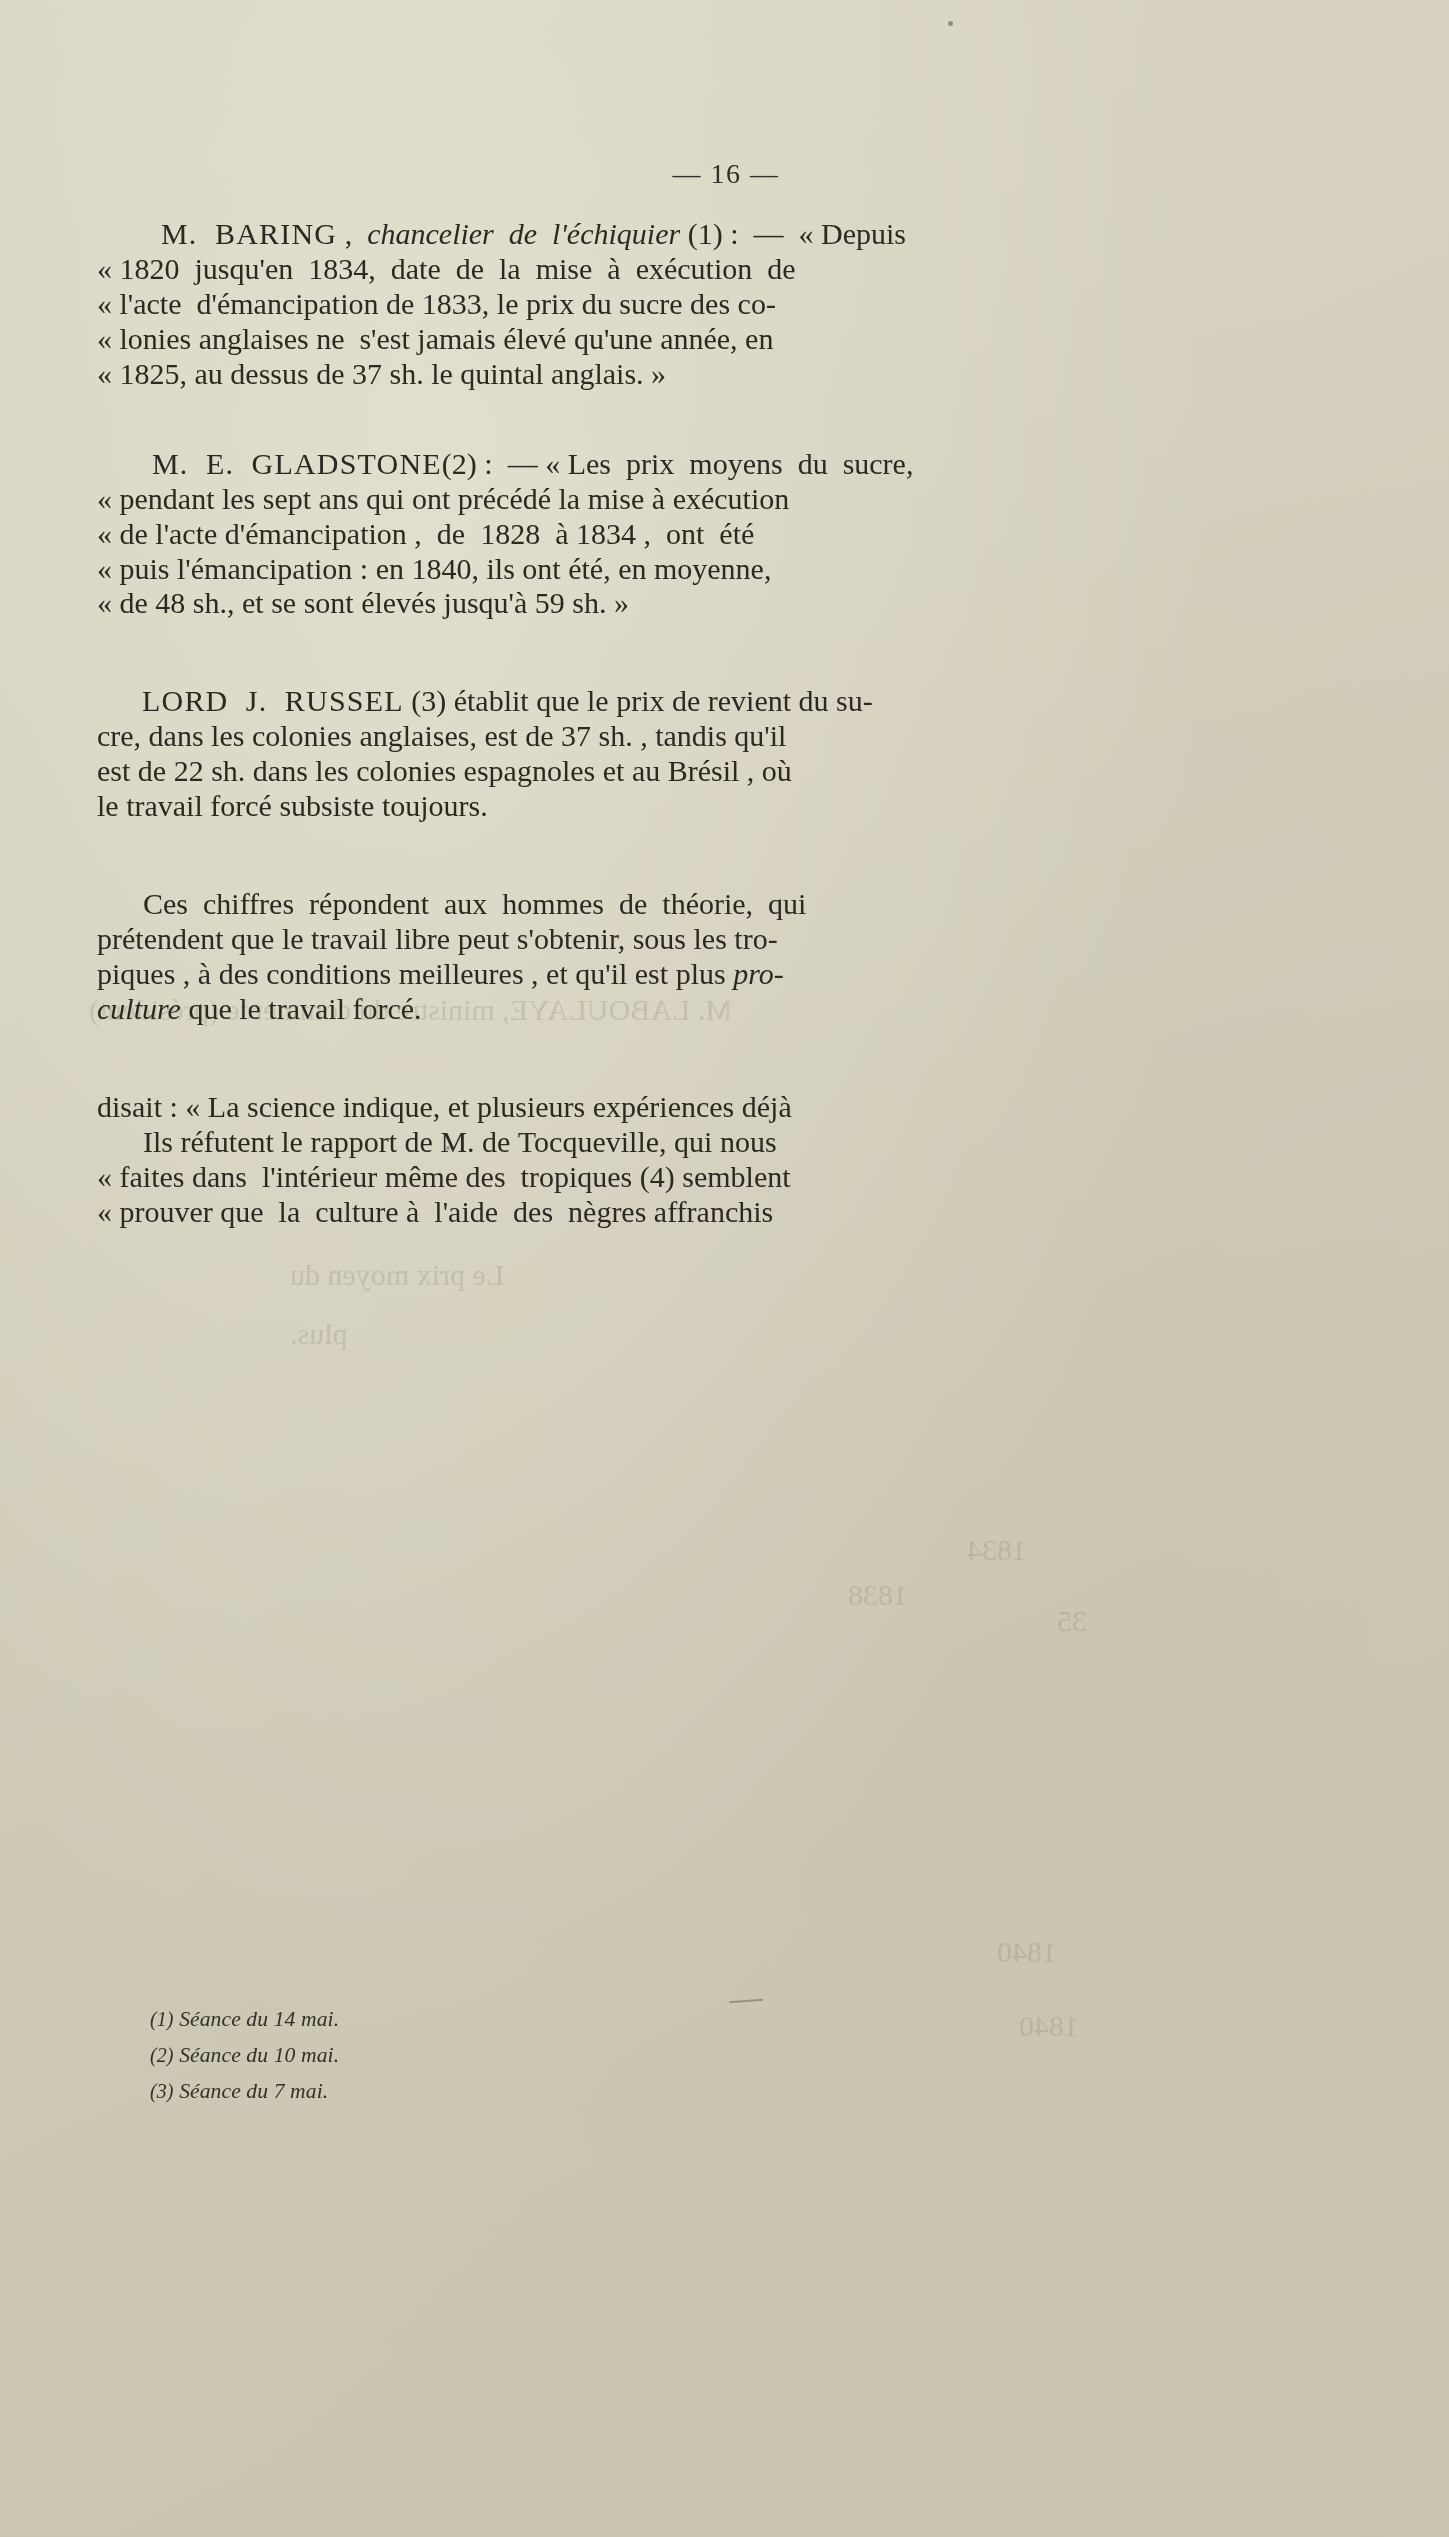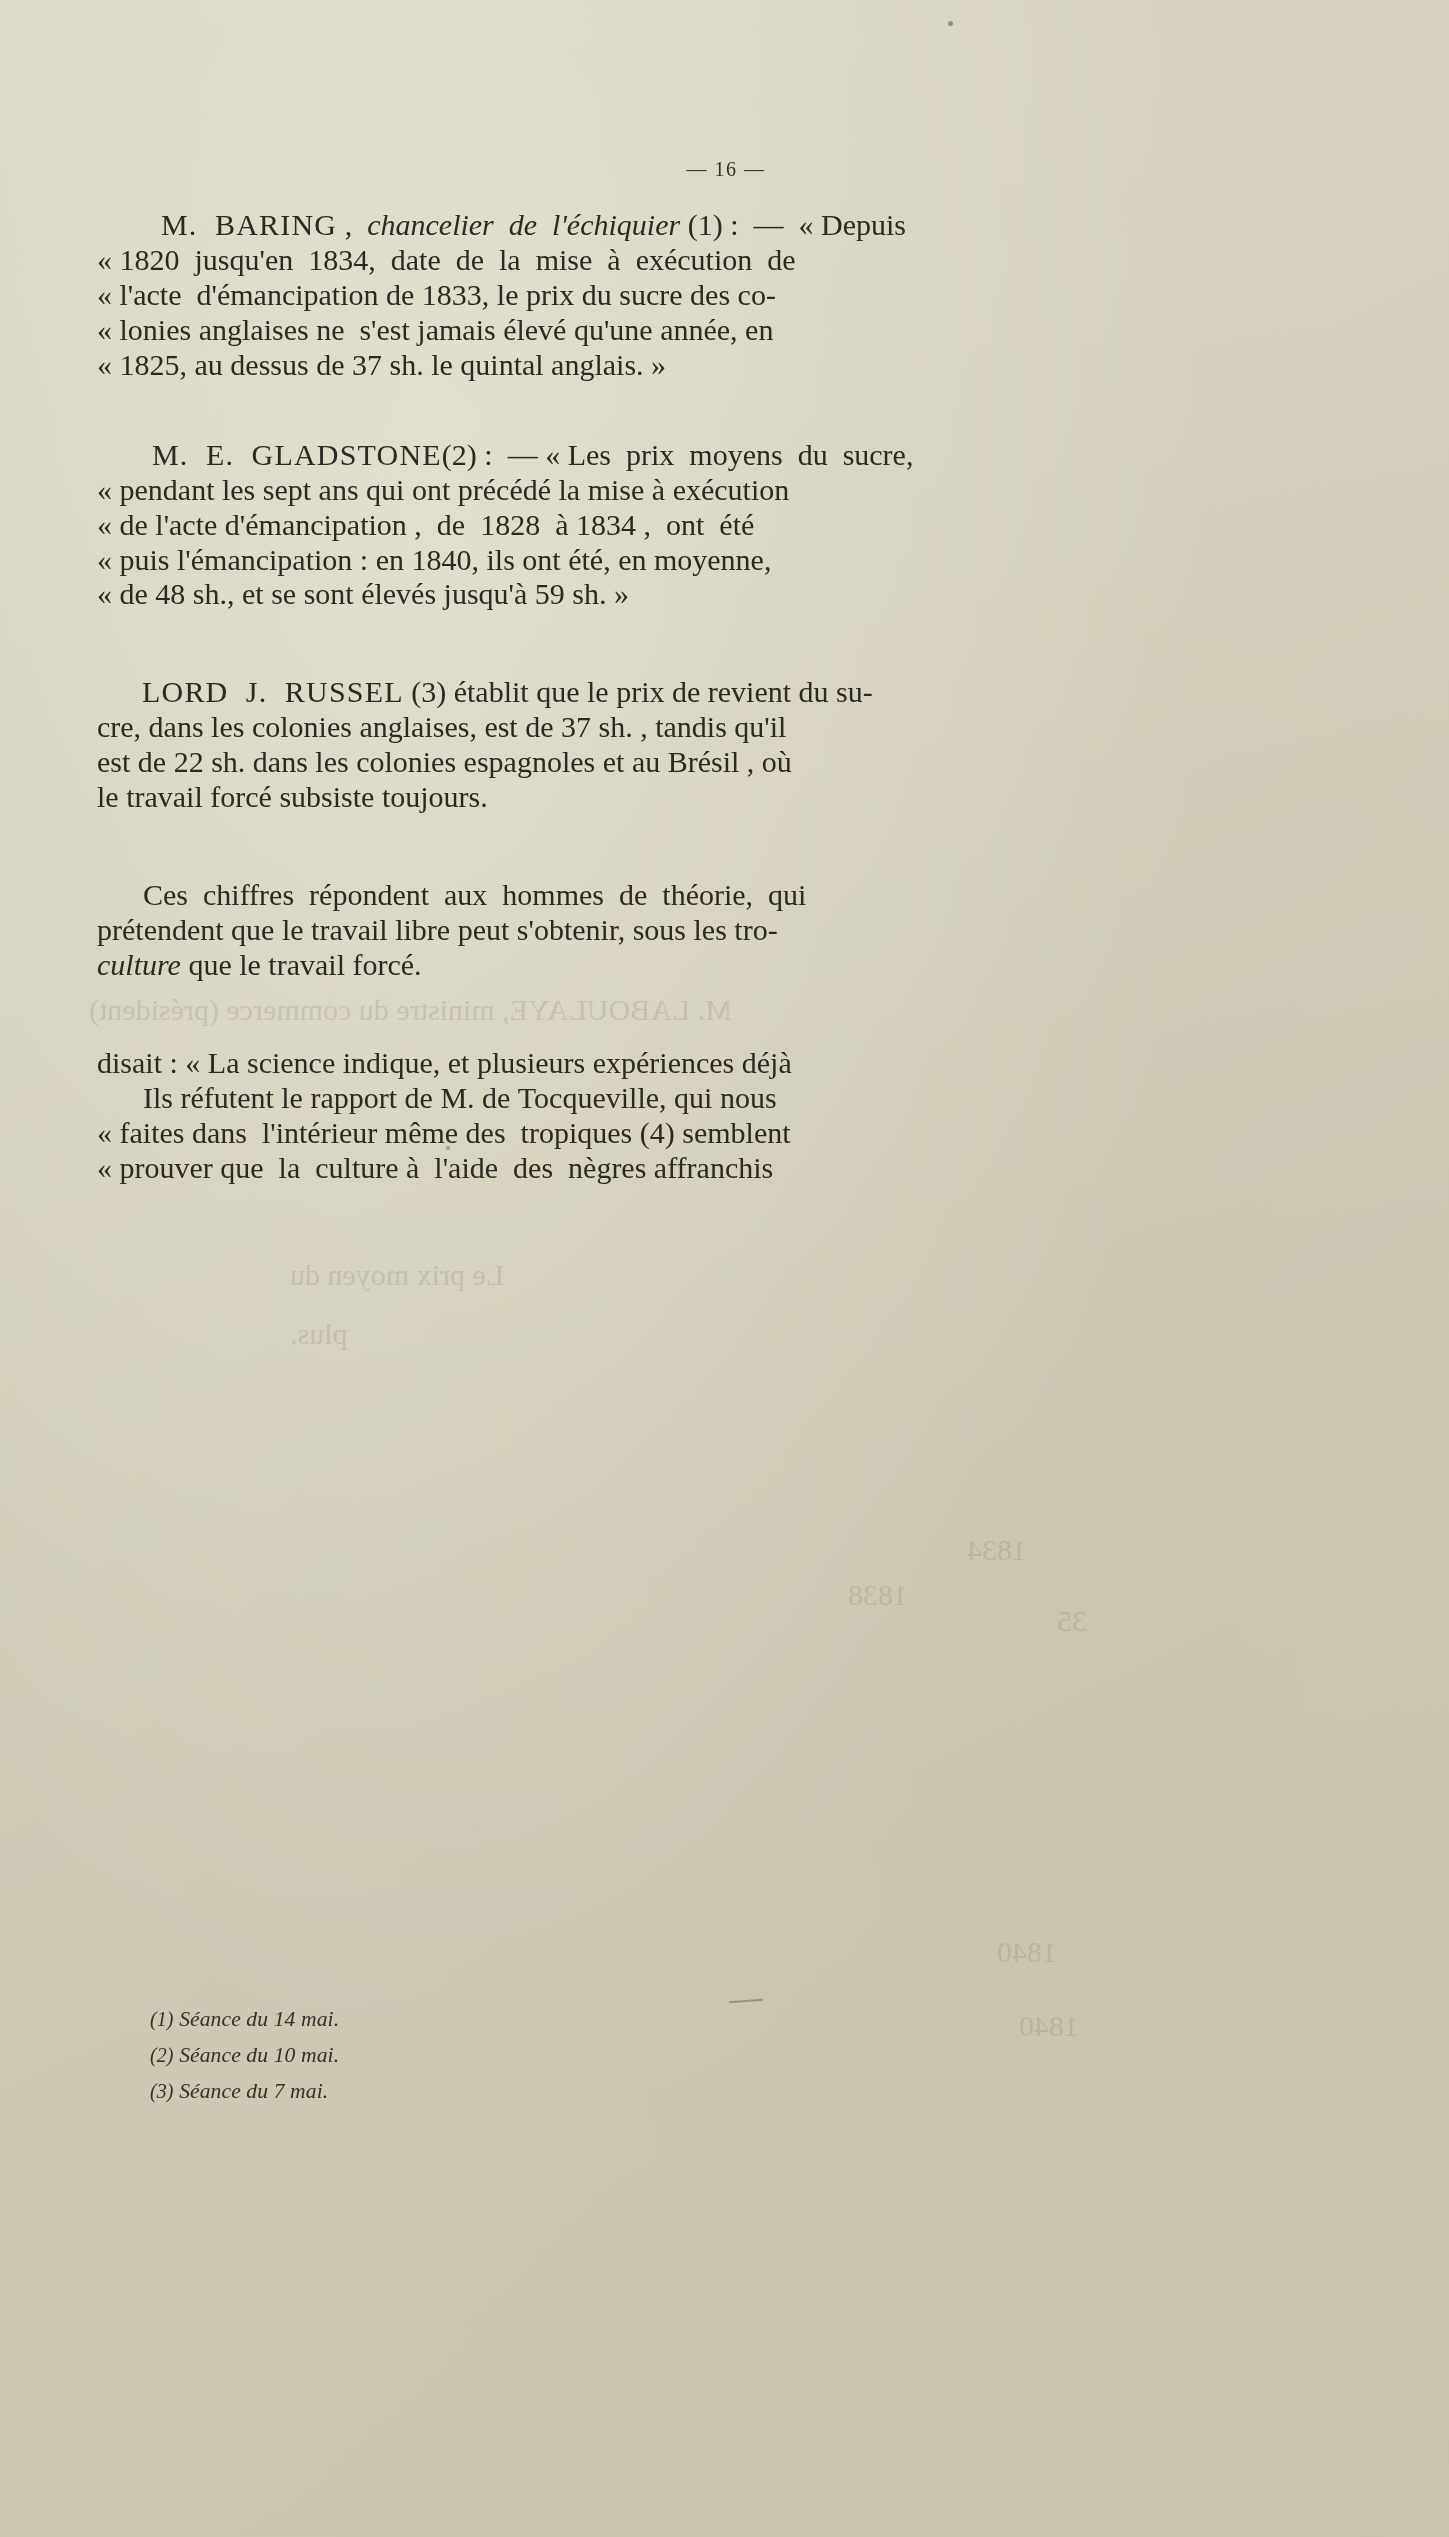--- a/index.html
+++ b/index.html
@@ -43,21 +43,21 @@
   }
   .speck {
     position: absolute;
     width: 5.2px; height: 5.2px;
     border-radius: 50%;
     background: #6d6550;
     opacity: 0.65;
   }
   .folio {
     text-align: center;
-    font-size: 20px;
+    font-size: 28px;
     letter-spacing: 1.5px;
     margin-top: 158px;
     color: #33302a;
     font-family: "Liberation Serif", serif;
   }
   p.para {
     font-size: 30px;
     line-height: 1.165;
     margin: 0;
     text-align: justify;
@@ -196,20 +196,23 @@
     </div>
 
     <div class="blk gap-md">
       <p class="para">
         <span class="ln just">
             <span style="padding-left:46px;">Ces&nbsp; chiffres&nbsp; répondent&nbsp; aux&nbsp; hommes&nbsp; de&nbsp; théorie,&nbsp; qui</span>
           </span>
         <span class="ln just">
             <span>prétendent&nbsp;que&nbsp;le&nbsp;travail&nbsp;libre&nbsp;peut&nbsp;s'obtenir,&nbsp;sous&nbsp;les&nbsp;tro-</span>
           </span>
+        <span class="ln just">
+            <span>piques ,&nbsp;à&nbsp;des&nbsp;conditions&nbsp;meilleures ,&nbsp;et&nbsp;qu'il&nbsp;est&nbsp;plus&nbsp;<span class="it">pro-</span></span>
+          </span>
         <span class="ln just last"><span><span class="it">culture</span>&nbsp;que&nbsp;le&nbsp;travail&nbsp;forcé.</span></span>
       </p>
     </div>
 
     <div class="blk gap-md">
       <p class="para">
         <span class="ln just">
             <span>disait&nbsp;:&nbsp;«&nbsp;La&nbsp;science&nbsp;indique,&nbsp;et&nbsp;plusieurs&nbsp;expériences&nbsp;déjà</span>
           </span>
         <span class="ln just">

